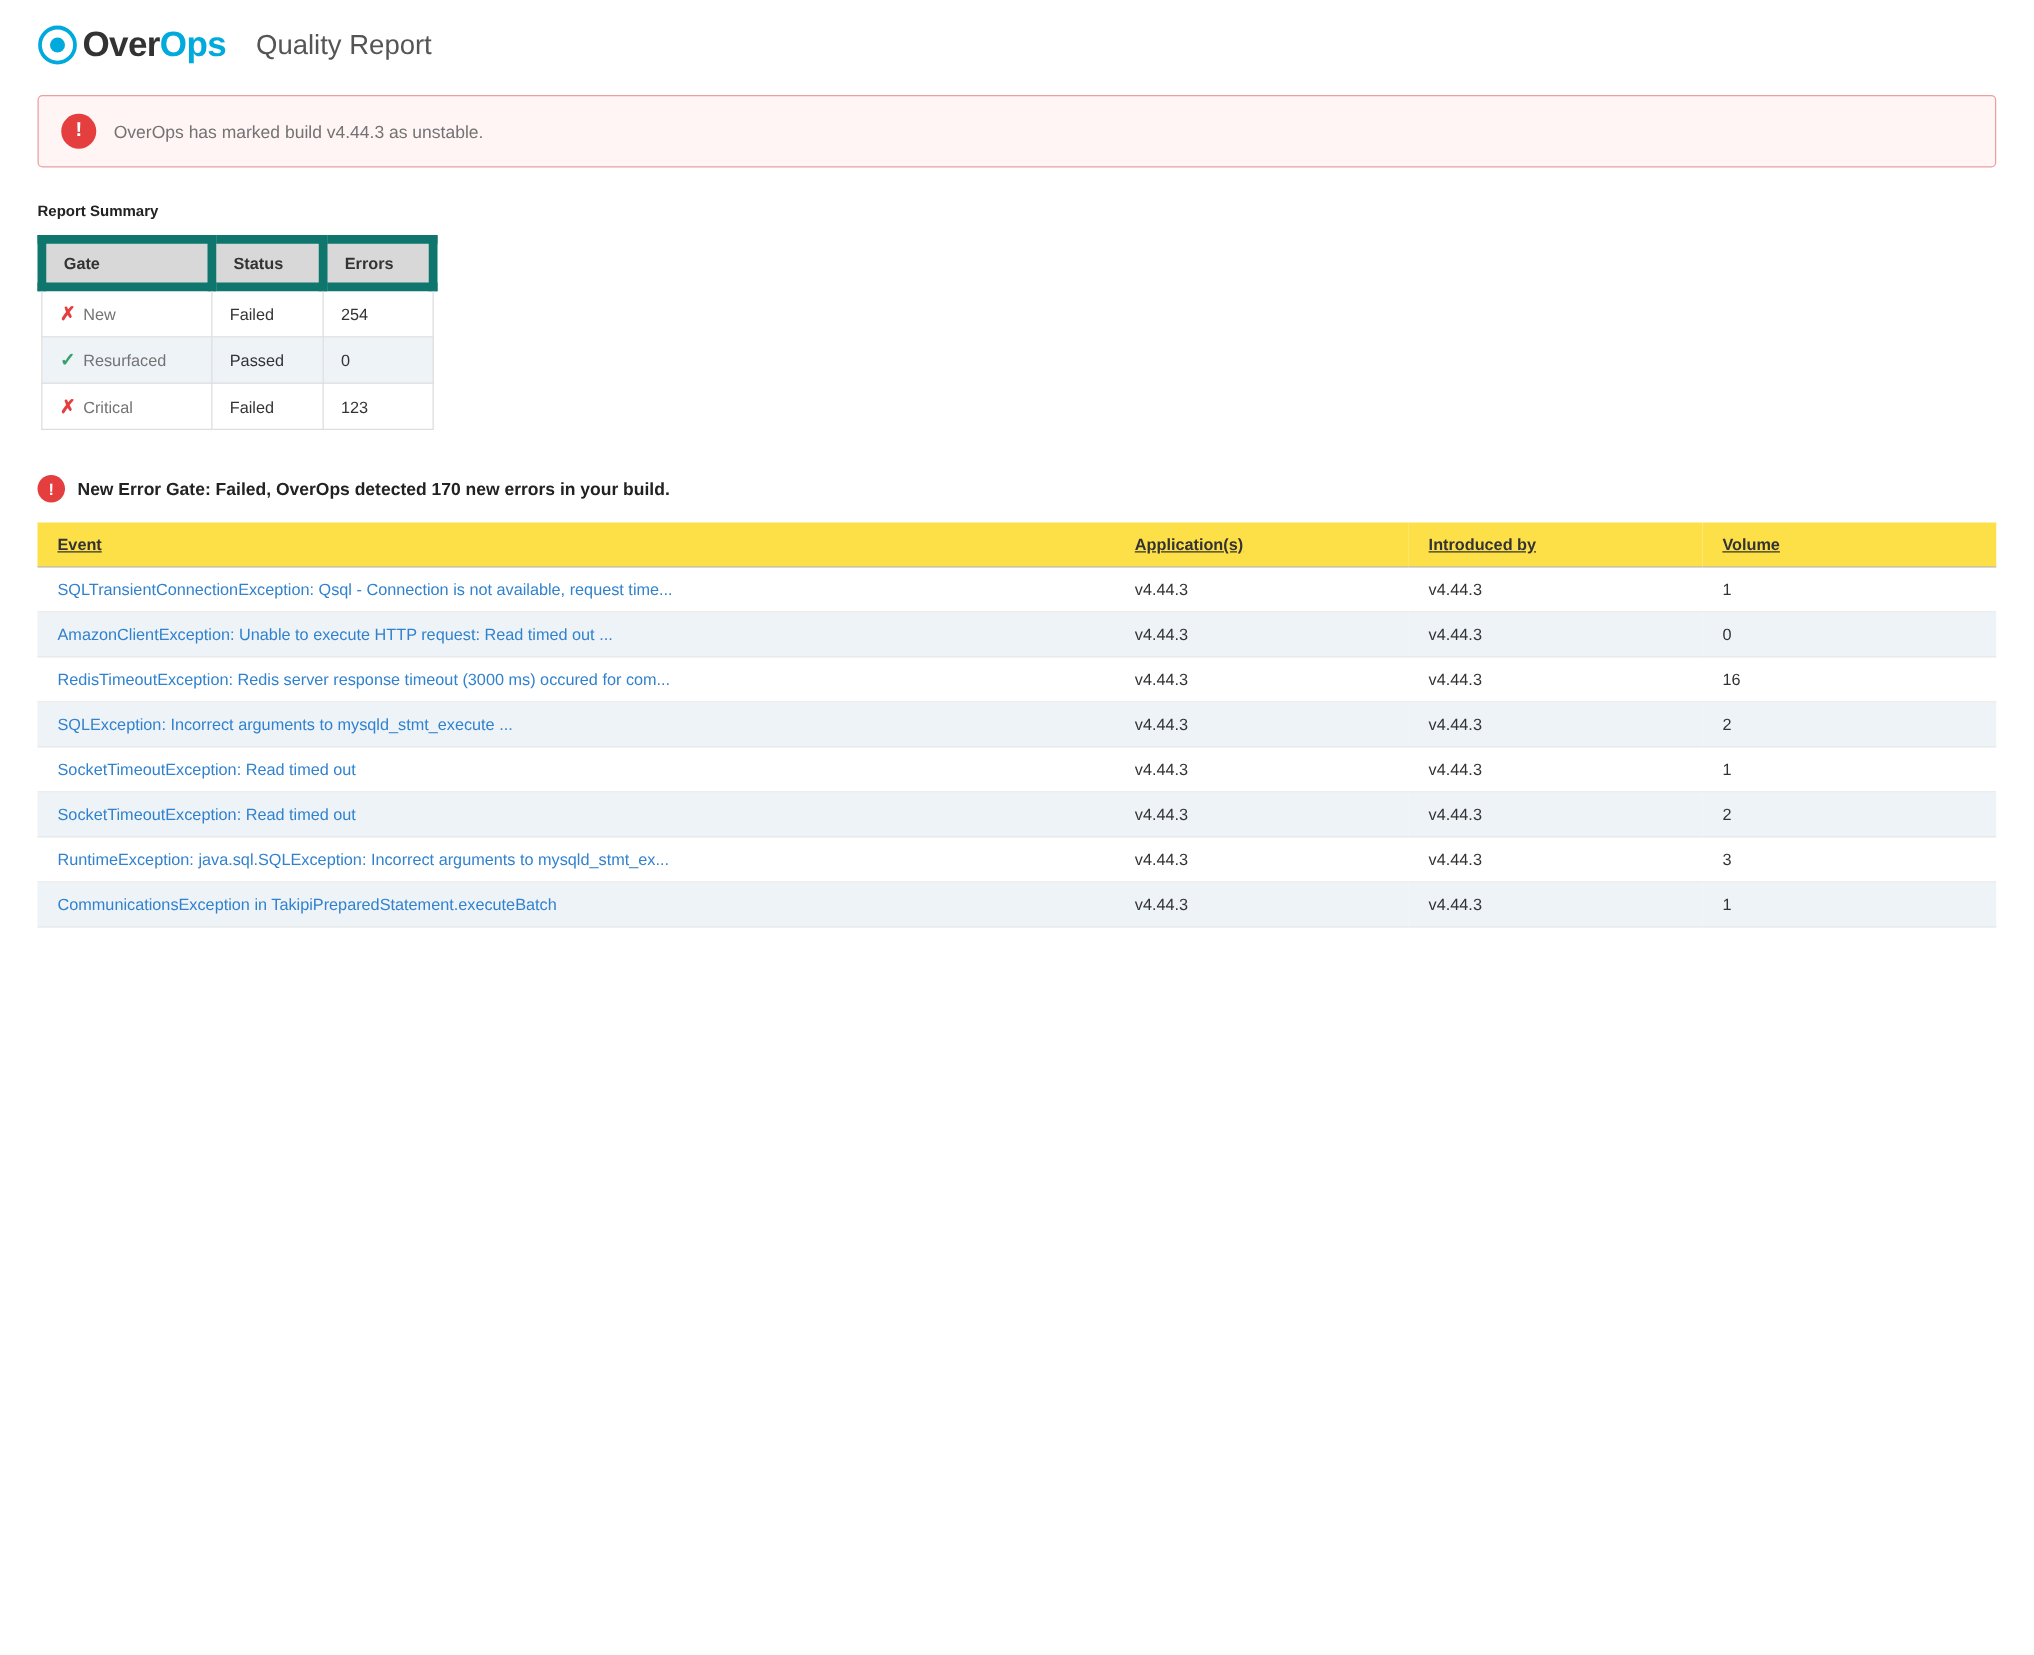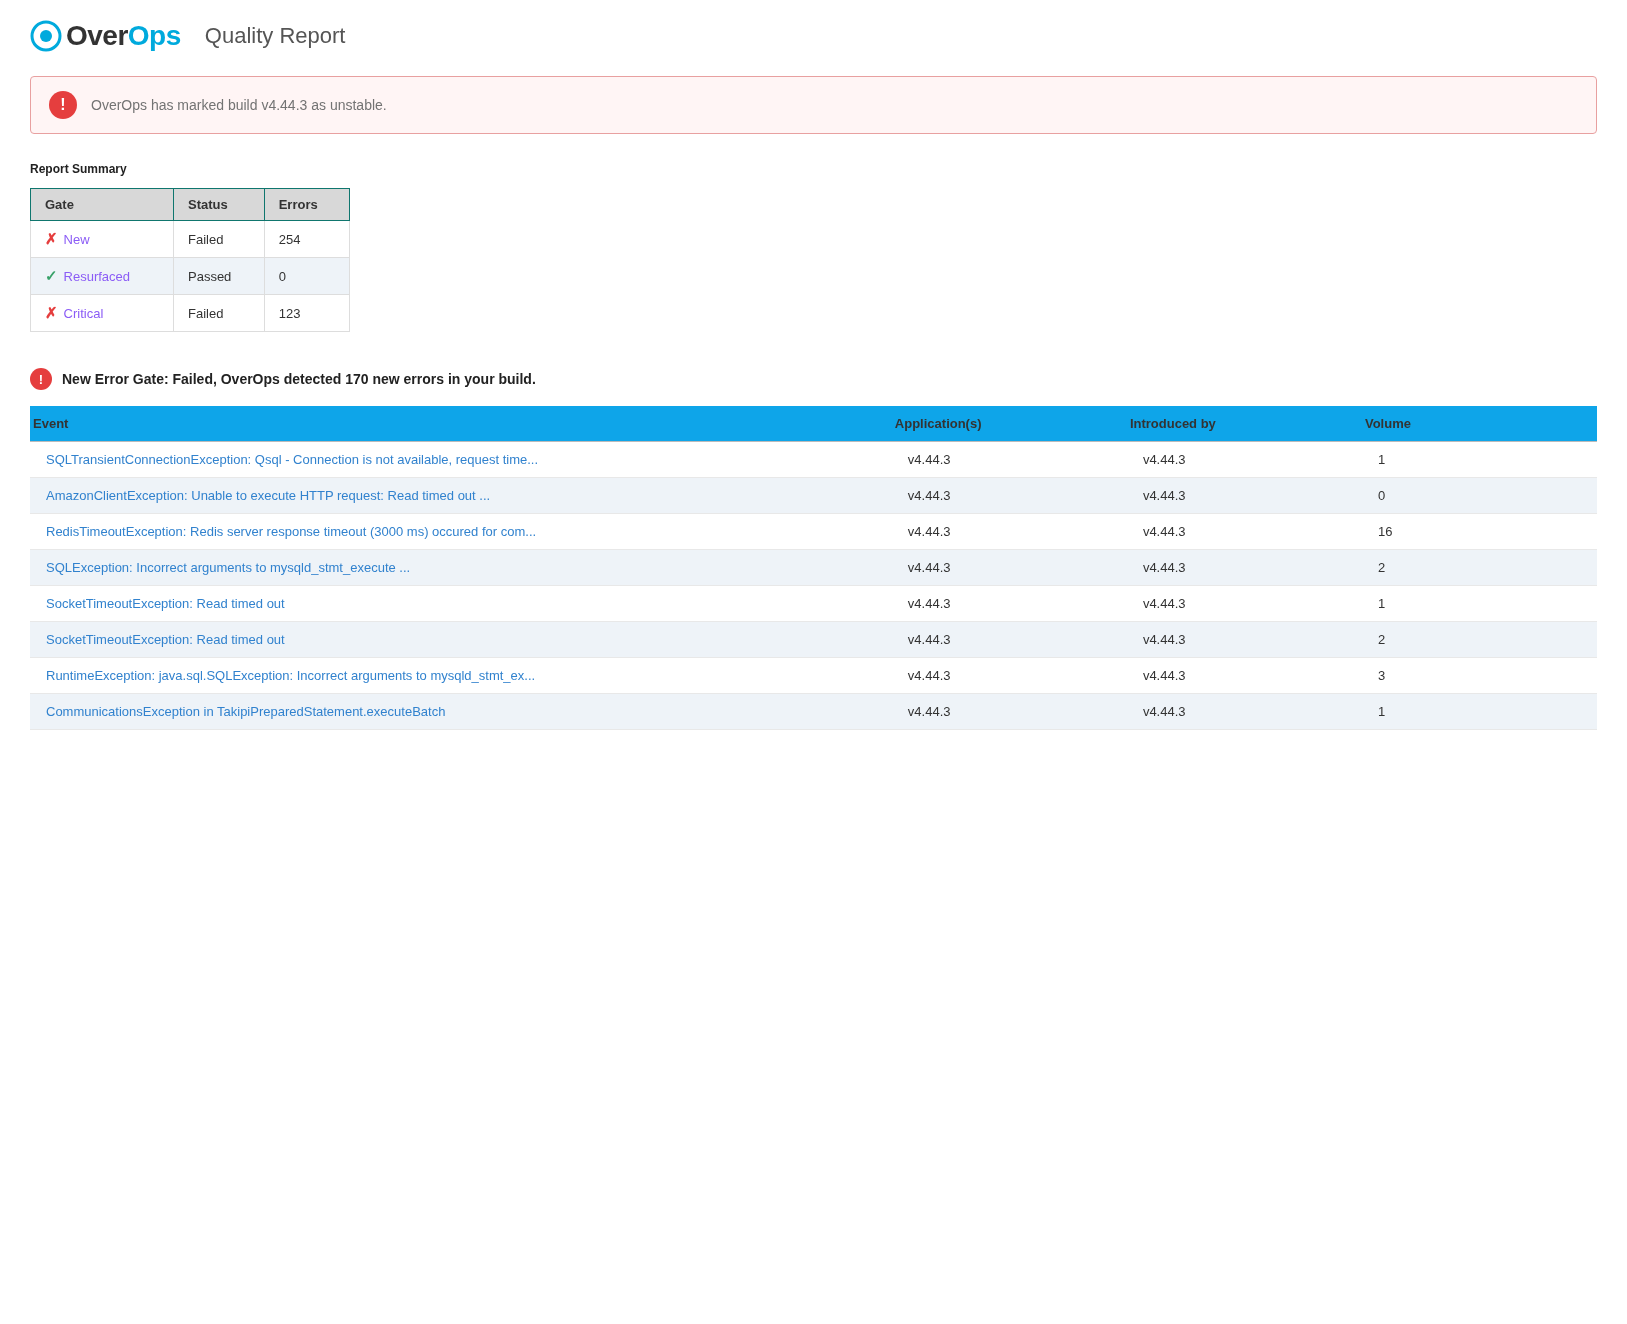--- a/index.html
+++ b/index.html
@@ -83,21 +83,21 @@
       width: 320px;
       margin-bottom: 36px;
     }
     .summary-table th {
       background: #d8d8d8;
       padding: 8px 14px;
       text-align: left;
       font-weight: 600;
       font-size: 13px;
       color: #333;
-      border: 1px solid #0f766e;
+      border: 7px solid #0f766e;
     }
     .summary-table td {
       padding: 9px 14px;
       border: 1px solid #ddd;
       font-size: 13px;
     }
     .summary-table tr:nth-child(even) td {
       background: #eef3f8;
     }
     .summary-table tr:nth-child(odd) td {
@@ -112,21 +112,21 @@
       color: #e53e3e;
       font-weight: 700;
       font-size: 15px;
     }
     .icon-check {
       color: #38a169;
       font-weight: 700;
       font-size: 15px;
     }
     .gate-link {
-      color: #8b5cf6;
+      color: #737373;
       text-decoration: none;
     }
 
     
     .gate-alert {
       display: flex;
       align-items: center;
       gap: 10px;
       margin-bottom: 16px;
       font-size: 14px;
@@ -147,27 +147,28 @@
       flex-shrink: 0;
     }
 
     
     .events-table {
       border-collapse: collapse;
       width: 100%;
       margin-bottom: 20px;
     }
     .events-table th {
-      background: #0ea5e9;
-      padding: 10px 3px;
+      background: #fde047;
+      padding: 10px 16px;
       text-align: left;
       font-weight: 600;
       font-size: 13px;
       color: #333;
       border-bottom: 1px solid #bbb;
+      text-decoration: underline;
     }
     .events-table td {
       padding: 10px 16px;
       font-size: 13px;
       border-bottom: 1px solid #e8e8e8;
     }
     .events-table tr:nth-child(even) td {
       background: #eef3f8;
     }
     .events-table tr:nth-child(odd) td {

